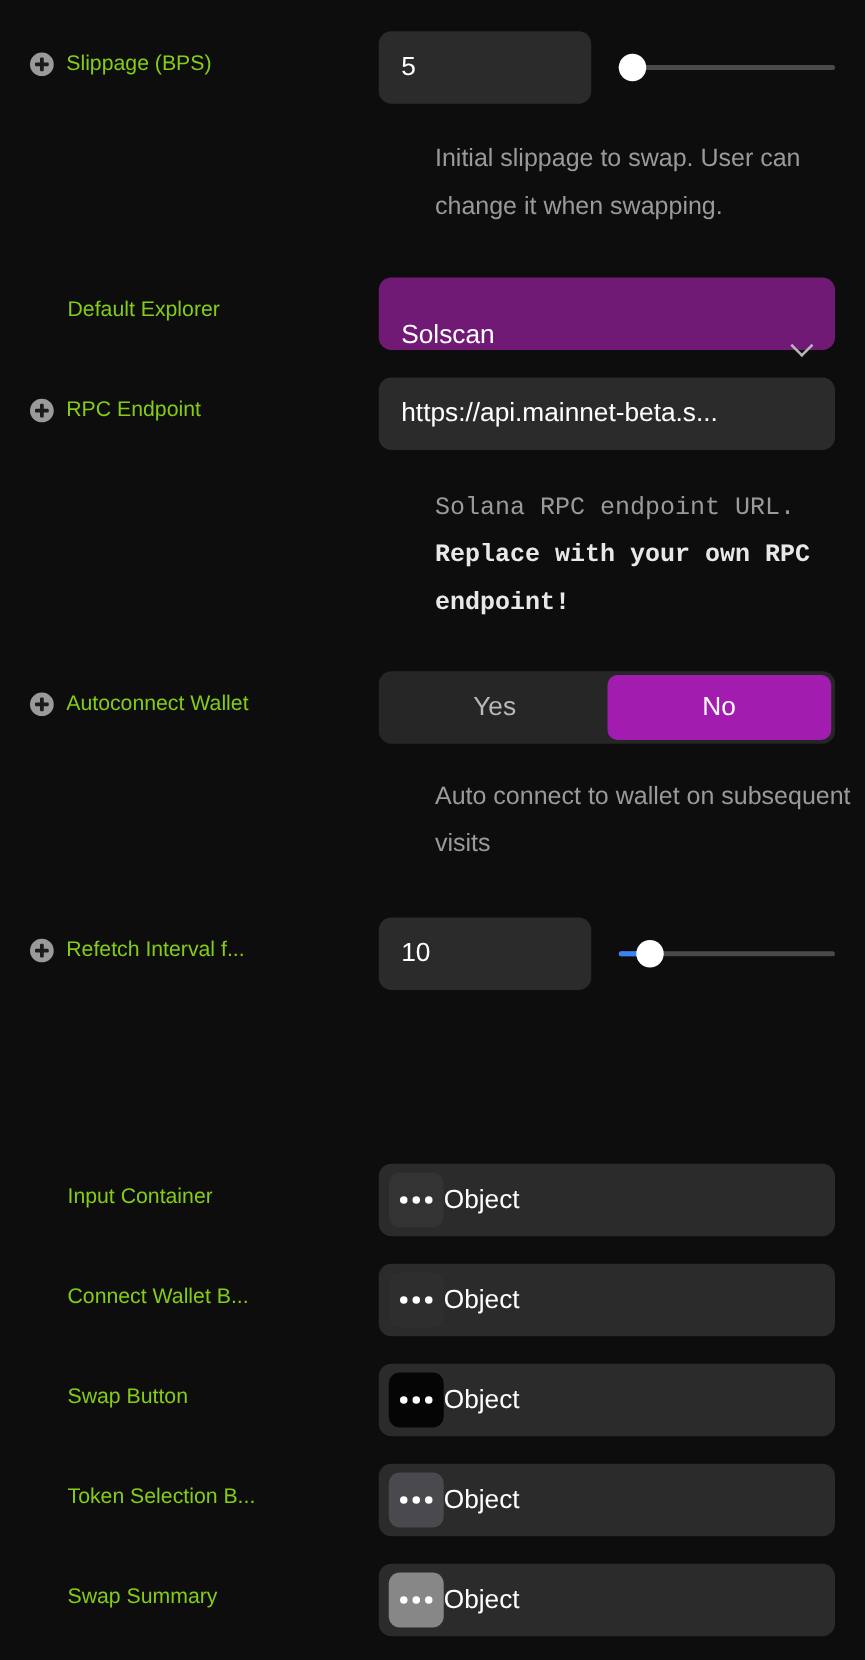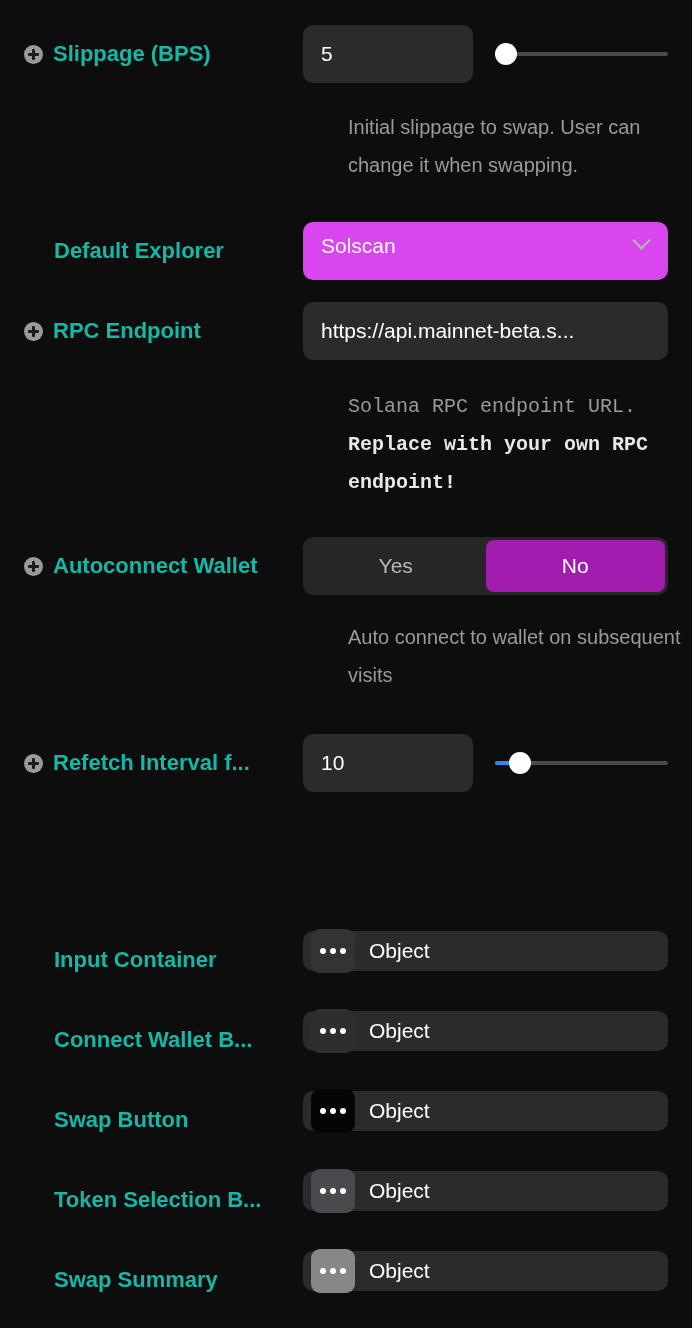--- a/index.html
+++ b/index.html
@@ -29,25 +29,24 @@
     left: 0;
     width: 692px;
   }
   .label {
     position: absolute;
     left: 24px;
     width: 262px;
     display: flex;
     align-items: center;
     gap: 10px;
-    font-size: 22px;
-    color: #14b8a6;
+    font-size: 17px;
+    color: #84cc16;
     white-space: nowrap;
     overflow: hidden;
-    font-weight: bold;
   }
   .label.indent {
     left: 54px;
     width: 232px;
   }
   .label-text {
     overflow: hidden;
     text-overflow: clip;
     white-space: nowrap;
   }
@@ -105,25 +104,25 @@
     overflow: hidden;
     white-space: nowrap;
   }
 
   
   .select {
     box-sizing: border-box;
     width: 365px;
     height: 58px;
     border-radius: 10px;
-    background: #d946ef;
-    display: flex;
-    align-items: flex-start;
+    background: #701a75;
+    display: flex;
+    align-items: flex-end;
     justify-content: space-between;
-    padding: 12px 18px;
+    padding: 0 18px;
     font-size: 21px;
     color: #ffffff;
   }
   .chev {
     width: 17px;
     height: 10px;
     position: relative;
     flex: 0 0 auto;
   }
   .chev:before {
@@ -187,27 +186,26 @@
   }
   .seg.active {
     background: #a21caf;
     color: #ffffff;
   }
 
   
   .objrow {
     box-sizing: border-box;
     width: 365px;
-    height: 40px;
+    height: 58px;
     border-radius: 10px;
     background: #2b2b2b;
     display: flex;
     align-items: center;
     padding: 0 8px;
-    gap: 14px;
   }
   .objthumb {
     flex: 0 0 auto;
     width: 44px;
     height: 44px;
     border-radius: 9px;
     display: flex;
     align-items: center;
     justify-content: center;
     gap: 4px;

